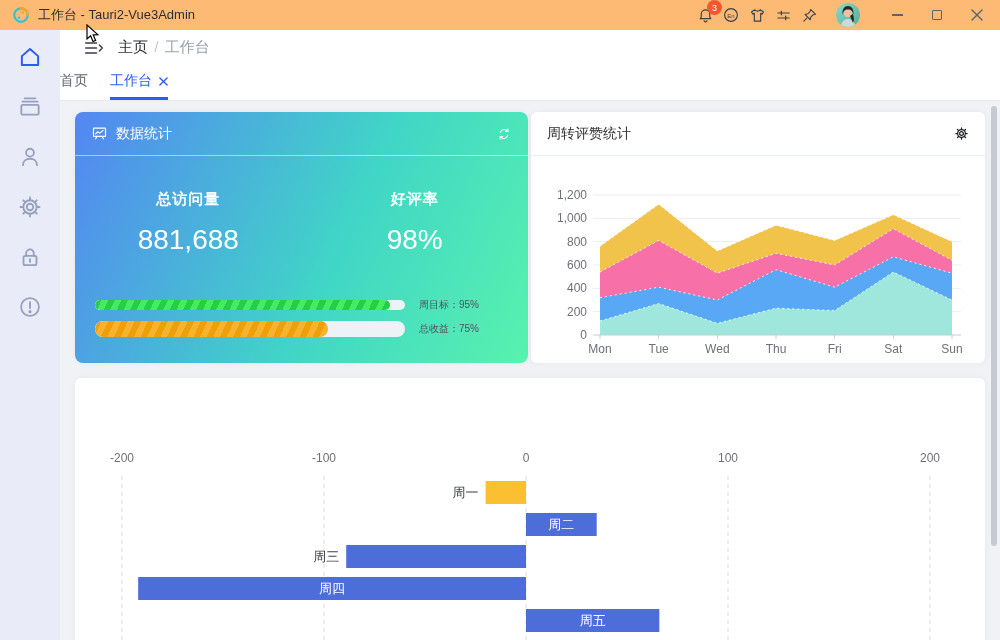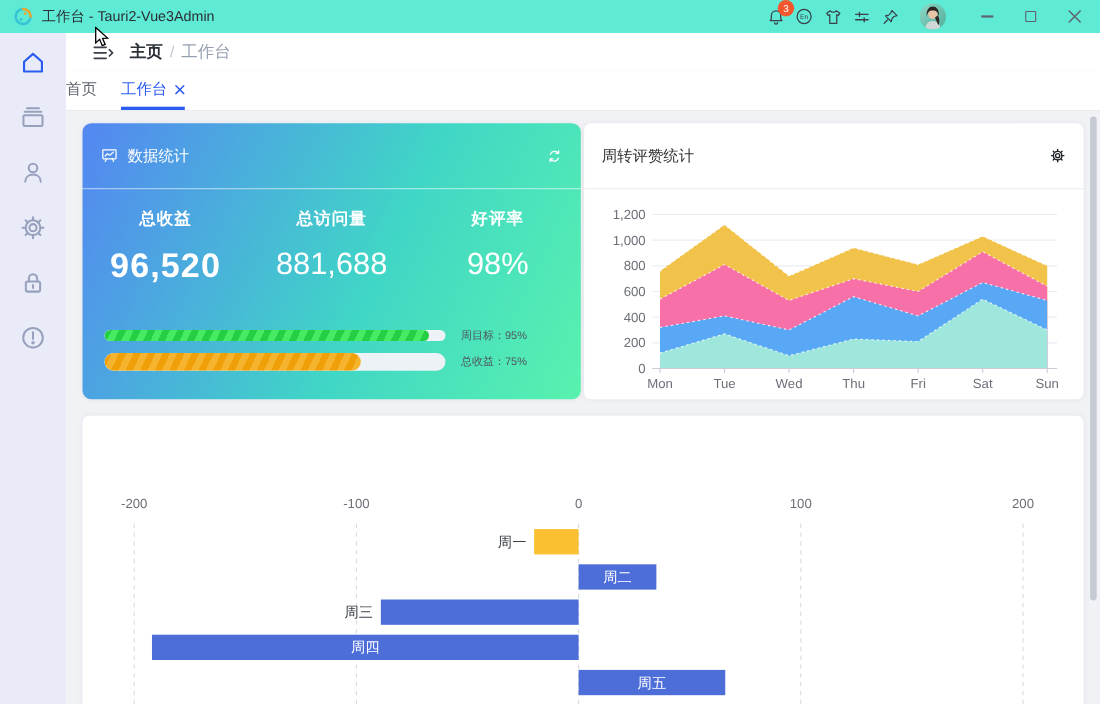--- a/index.html
+++ b/index.html
@@ -1,49 +1,49 @@
 <!DOCTYPE html>
 <html><head>
 <meta charset="utf-8">
 <style>
   *{margin:0;padding:0;box-sizing:border-box}
   body{background:#555}
   .page{position:relative;width:1000px;height:640px;background:#f0f2f5;overflow:hidden;
         font-family:"Liberation Sans","DejaVu Sans",sans-serif;color:#303133}
   
-  .titlebar{position:absolute;left:0;top:0;width:1000px;height:30px;background:#5eead4;
+  .titlebar{position:absolute;left:0;top:0;width:1000px;height:30px;background:#fdba74;
             display:flex;align-items:center;padding:0 8px 0 12px}
   .app-title{font-size:13px;color:#2b2f36;margin-left:8px}
   .tb-right{margin-left:auto;display:flex;align-items:center}
   .tb-btn{width:26px;height:26px;display:flex;align-items:center;justify-content:center;position:relative;cursor:pointer}
   .badge{position:absolute;top:-2px;right:-4px;min-width:15px;height:15px;border-radius:8px;
          color:#fff;font-size:9px;display:flex;align-items:center;justify-content:center;padding:0 3px}
   .avatar{width:24px;height:24px;border-radius:50%;overflow:hidden;margin:0 12px 0 14px;cursor:pointer}
   .win-btn{width:30px;height:26px;display:flex;align-items:center;justify-content:center;margin-left:10px;cursor:pointer}
   .min-glyph{width:11px;height:2px;background:#5f6470}
   .max-glyph{width:10px;height:10px;border:1.4px solid #5f6470;border-radius:1px}
   
   .sidebar{position:absolute;left:0;top:30px;width:60px;height:610px;background:#e9ecf8;
            display:flex;flex-direction:column;align-items:center;padding-top:12px;gap:20px}
   .side-item{width:34px;height:30px;display:flex;align-items:center;justify-content:center;cursor:pointer}
   
   .topbar{position:absolute;left:60px;top:30px;width:940px;height:35px;background:#fff;
           display:flex;align-items:center;padding-left:24px;gap:14px}
-  .crumb-home{font-size:15px;font-weight:700;color:#2b2f36;cursor:pointer}
+  .crumb-home{font-size:15px;font-weight:400;color:#2b2f36;cursor:pointer}
   .crumb-sep{font-size:14px;color:#c0c4cc;margin:0 2px}
   .crumb-cur{font-size:15px;color:#97a0b1}
   
   .tabbar{position:absolute;left:60px;top:65px;width:940px;height:36px;background:#fff;
           border-bottom:1px solid #e8eaee;display:flex;align-items:stretch;}
   .tab{display:flex;align-items:center;margin-right:22px;font-size:14px;color:#5f6470;cursor:pointer;border-bottom:3px solid transparent}
   .tab.active{color:#2c5cf0;border-bottom-color:#2c5cf0;font-weight:500}
   .tab-close{margin-left:7px;display:flex;align-items:center}
   
   .card{position:absolute;background:#fff;border-radius:6px;box-shadow:0 0 6px rgba(31,45,61,.05)}
-  .card-head{height:60px;display:flex;align-items:center;padding:0 16px;border-bottom:1px solid #ebeef5;font-size:14px}
+  .card-head{height:44px;display:flex;align-items:center;padding:0 16px;border-bottom:1px solid #ebeef5;font-size:14px}
   .head-icon{margin-right:8px;display:flex}
   .head-right{margin-left:auto;display:flex;cursor:pointer}
   
   .card1{left:75px;top:112px;width:453px;height:251px;border-radius:8px;
          background:linear-gradient(115deg,#5486f2 0%,#40d6c6 58%,#58f2ae 100%);color:#fff}
   .card1 .card-head{border-bottom:1px solid rgba(255,255,255,.5)}
   .stats{position:absolute;left:0;right:0;top:78px;display:flex}
   .stat{flex:1;text-align:center}
   .stat-label{font-size:15px;font-weight:700;letter-spacing:1px}
   .stat-value{margin-top:15px;font-size:28px}
@@ -251,24 +251,20 @@
       <span class="head-right">
         <svg width="16" height="16" viewBox="0 0 24 24" fill="none" stroke="#fff" stroke-width="1.7" stroke-linecap="round" stroke-linejoin="round">
           <path d="M6.5 9.5a6.2 6.2 0 0 1 11-1.5"></path>
             <polyline points="17.8,4.5 17.8,8.3 14,8.3"></polyline>
           <path d="M17.5 14.5a6.2 6.2 0 0 1-11 1.5"></path>
             <polyline points="6.2,19.5 6.2,15.7 10,15.7"></polyline>
         </svg>
       </span>
     </div>
     <div class="stats">
-      <div class="stat big">
-        <div class="stat-label">总收益</div>
-        <div class="stat-value">96,520</div>
-      </div>
       <div class="stat">
         <div class="stat-label">总访问量</div>
         <div class="stat-value">881,688</div>
       </div>
       <div class="stat">
         <div class="stat-label">好评率</div>
         <div class="stat-value">98%</div>
       </div>
     </div>
     <div class="prow prow1">

